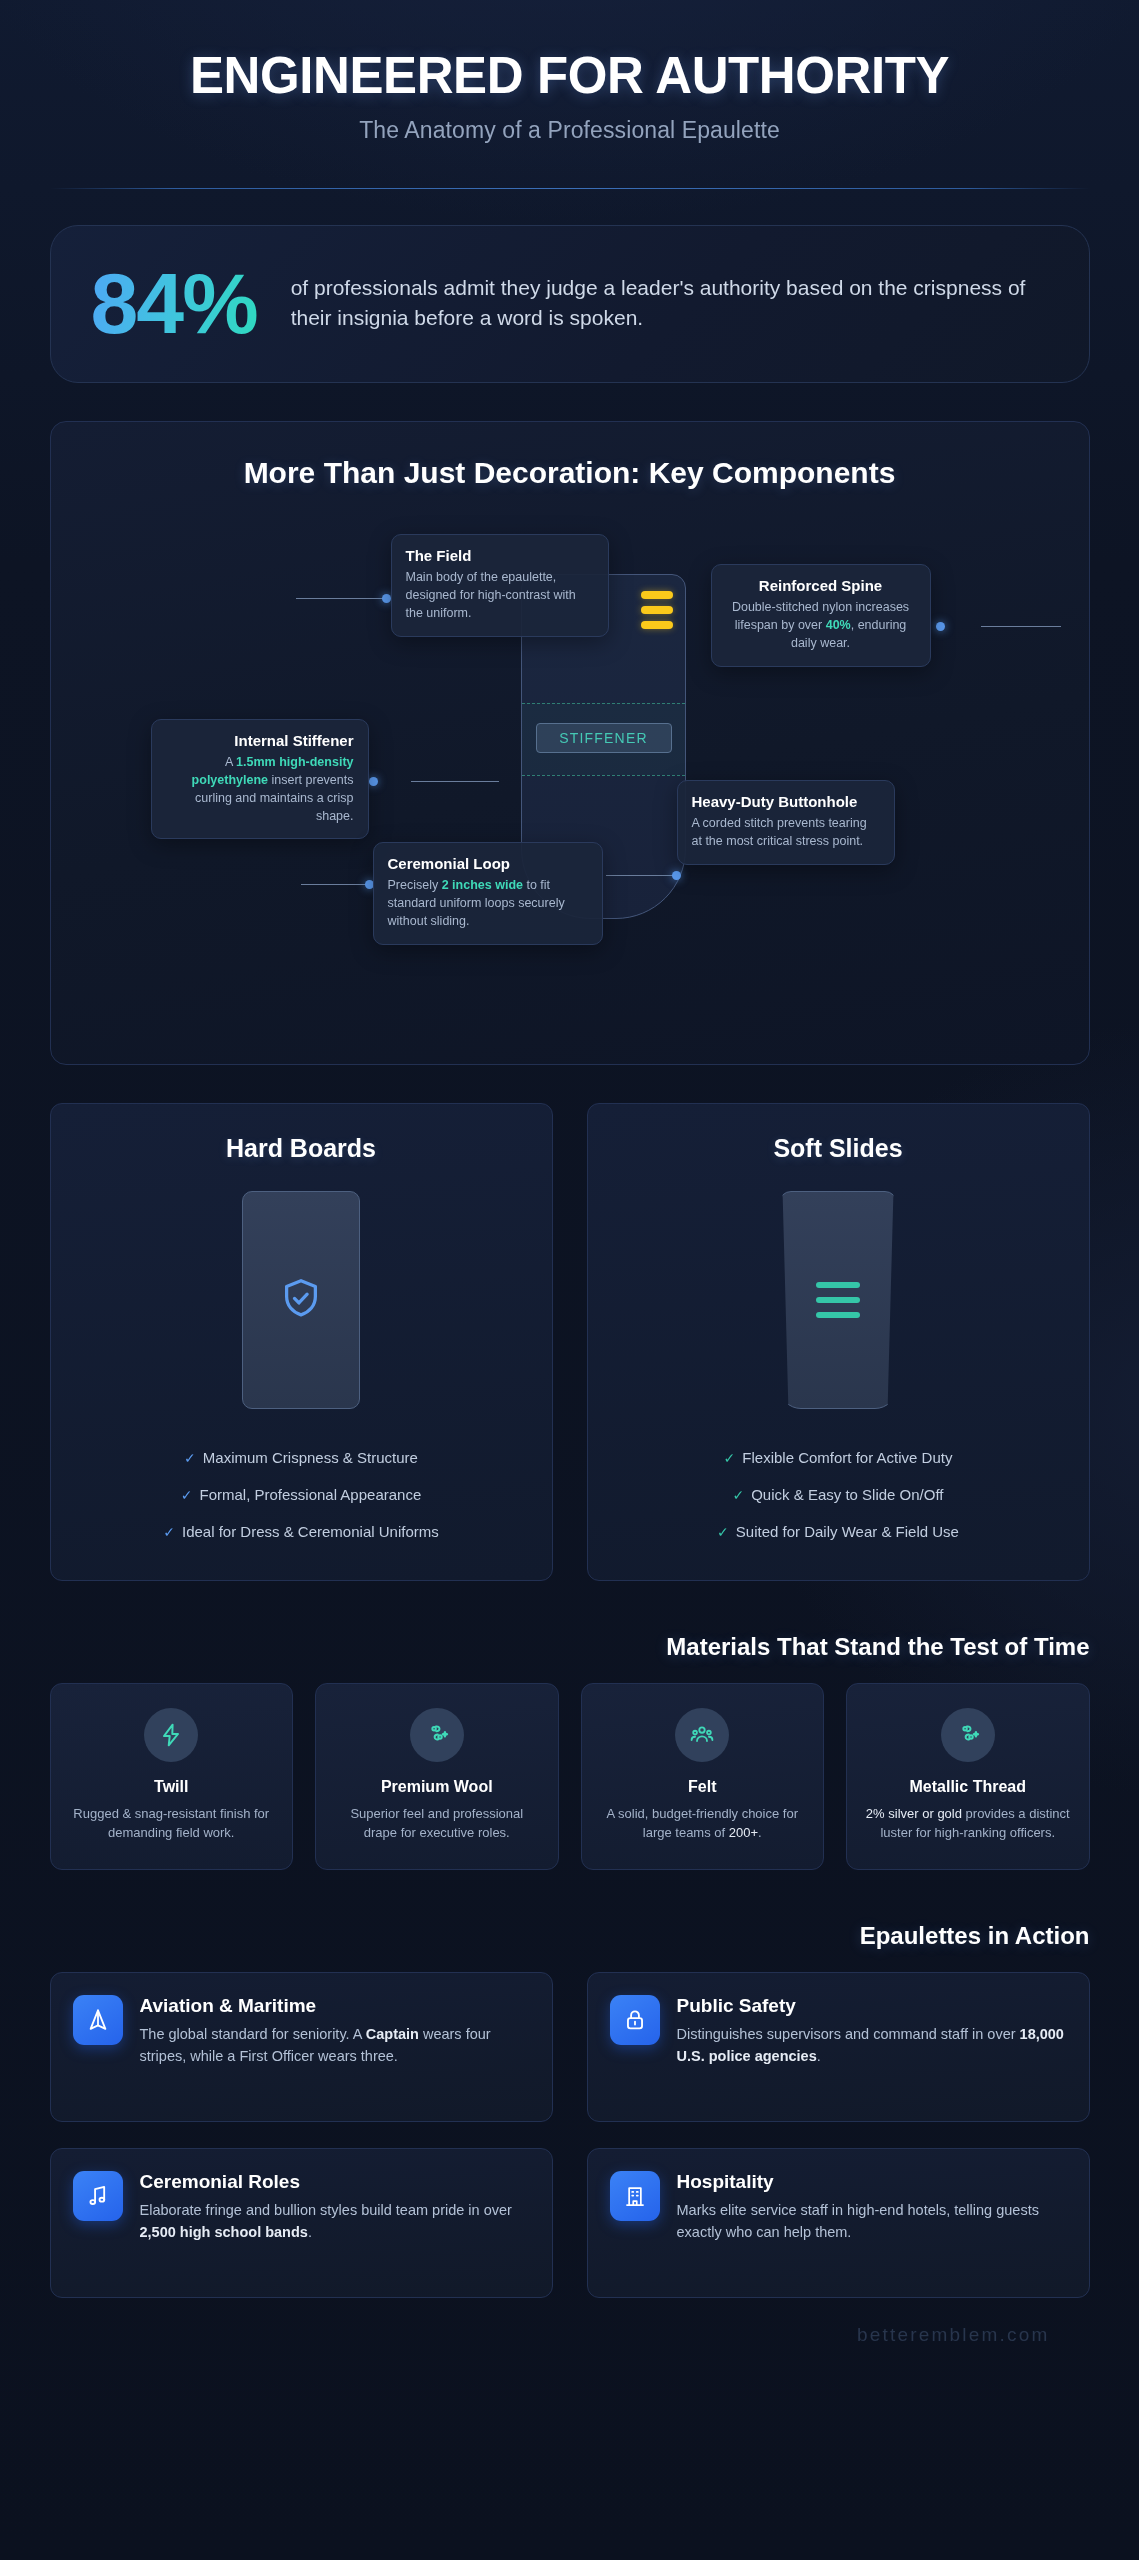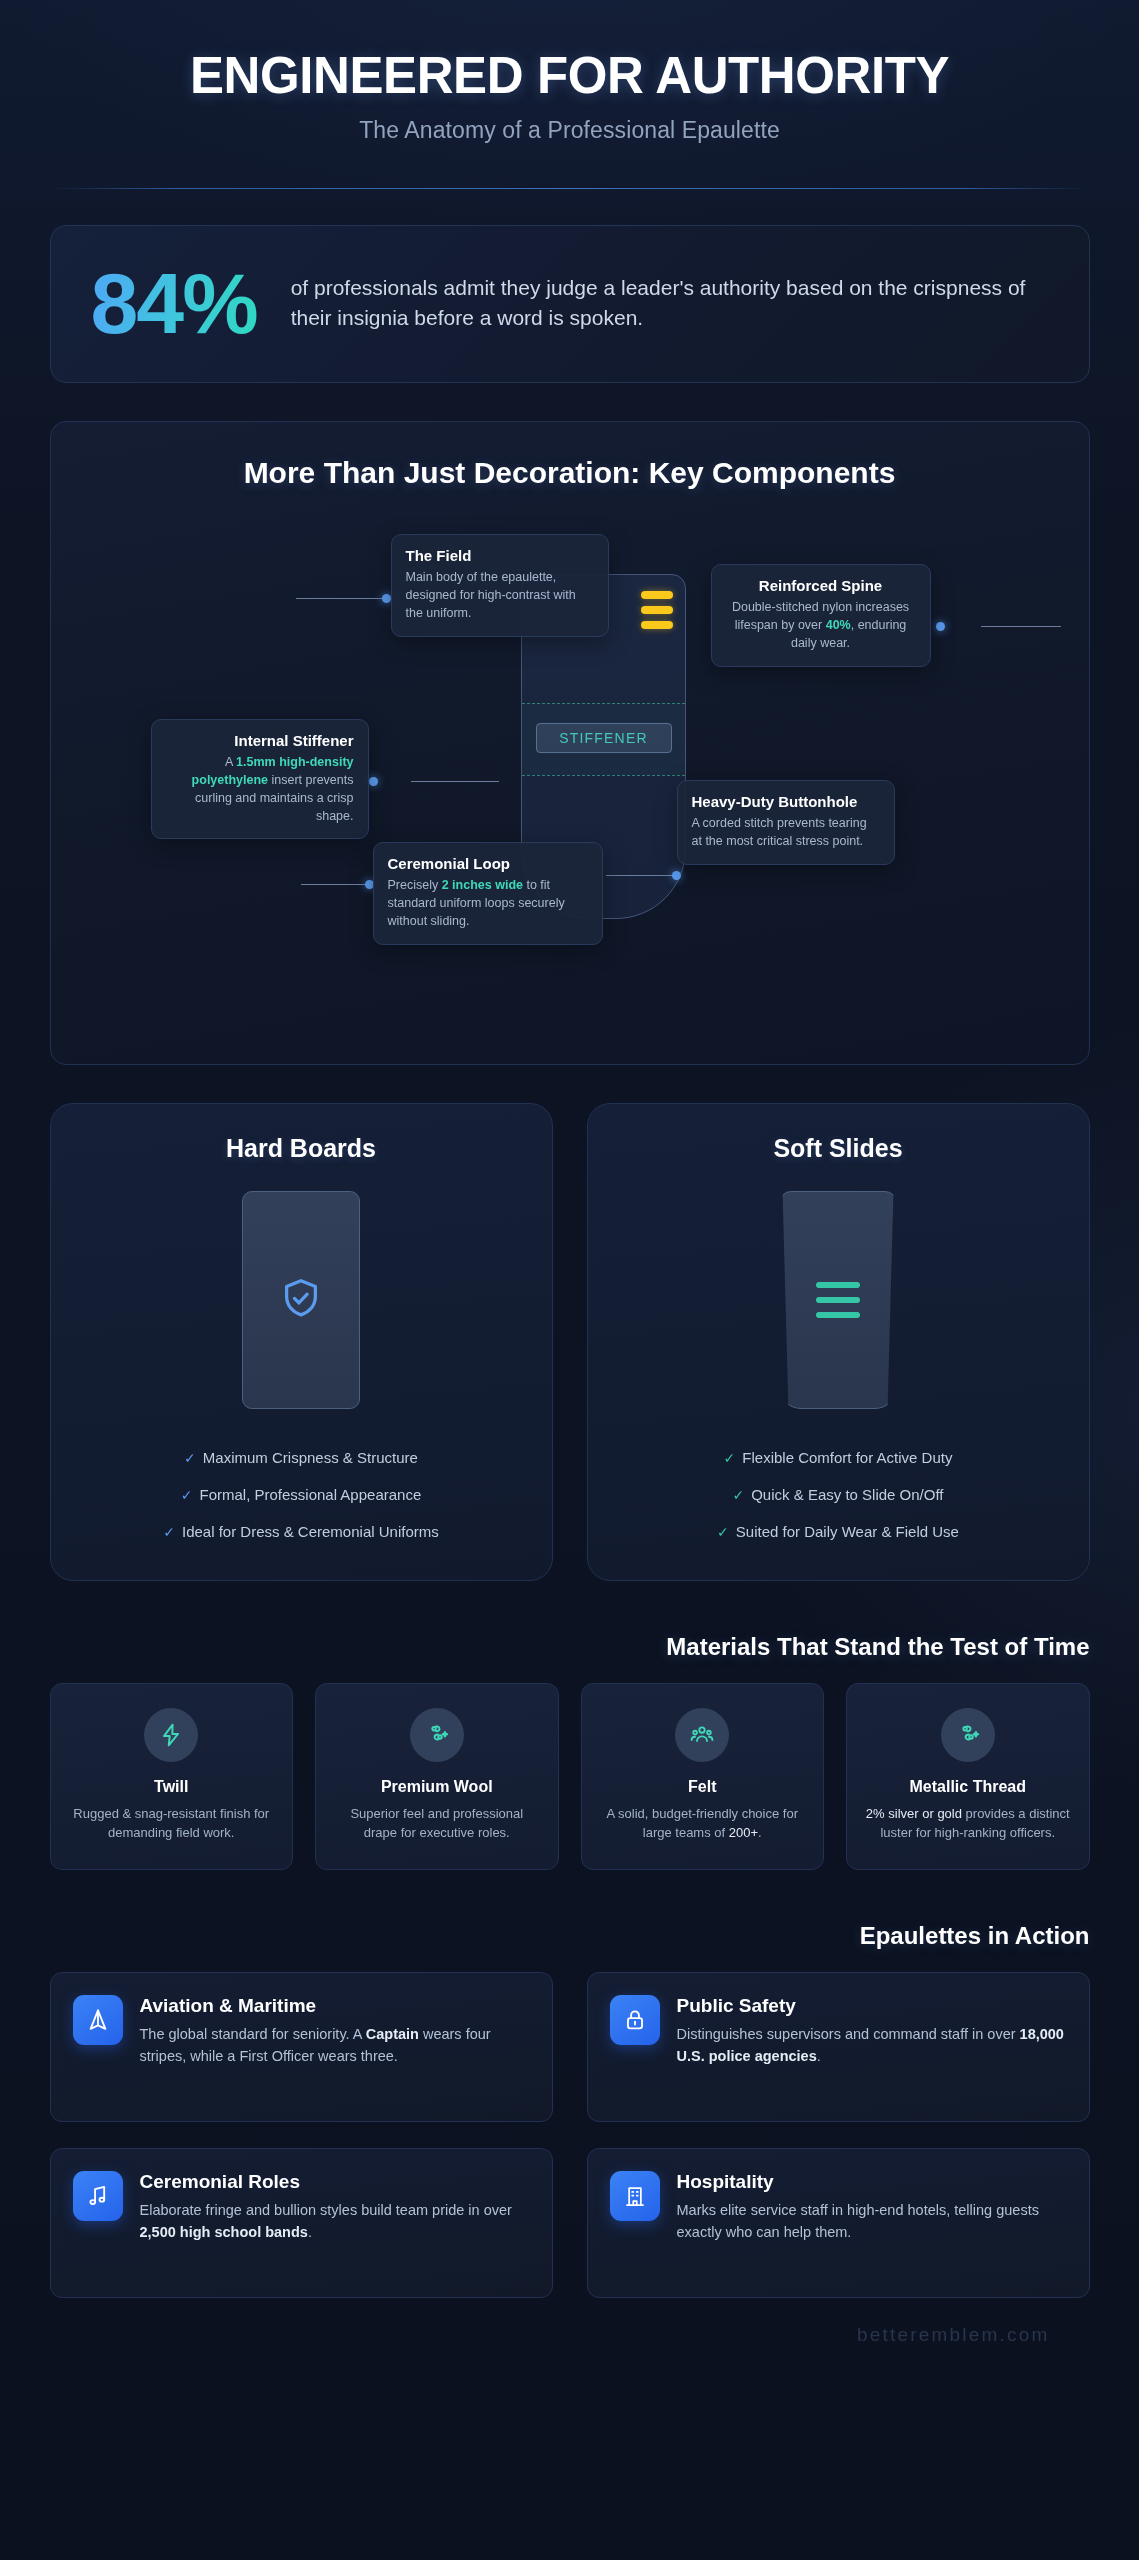--- a/index.html
+++ b/index.html
@@ -48,21 +48,21 @@
     margin: 44px auto 0 auto;
     width: 1040px;
     height: 1px;
     background: linear-gradient(90deg, rgba(60,100,170,0) 0%, #2e5c9e 12%, #3b6fb8 50%, #2e5c9e 88%, rgba(60,100,170,0) 100%);
   }
 
   
   .stat-card {
     margin-top: 36px;
     border: 1px solid #243352;
-    border-radius: 16px;
+    border-radius: 28px;
     background: linear-gradient(135deg, #15203a 0%, #121a2f 60%, #101829 100%);
     padding: 34px 28px 36px 40px;
     display: flex;
     align-items: center;
     gap: 34px;
   }
   .stat-number {
     font-size: 86px;
     font-weight: 700;
     line-height: 1;
@@ -213,21 +213,21 @@
 
   
   .compare {
     display: flex;
     gap: 34px;
     margin-top: 38px;
   }
   .cmp-card {
     flex: 1;
     border: 1px solid #223052;
-    border-radius: 23px;
+    border-radius: 12px;
     background: linear-gradient(175deg, #151f37 0%, #111a2d 100%);
     padding: 30px 24px 30px 24px;
     text-align: center;
   }
   .cmp-title {
     font-size: 25px; font-weight: 700; color: #ffffff;
     text-shadow: 0 2px 10px rgba(120,170,255,0.2);
   }
   .cmp-figure {
     margin: 28px auto 30px auto;

